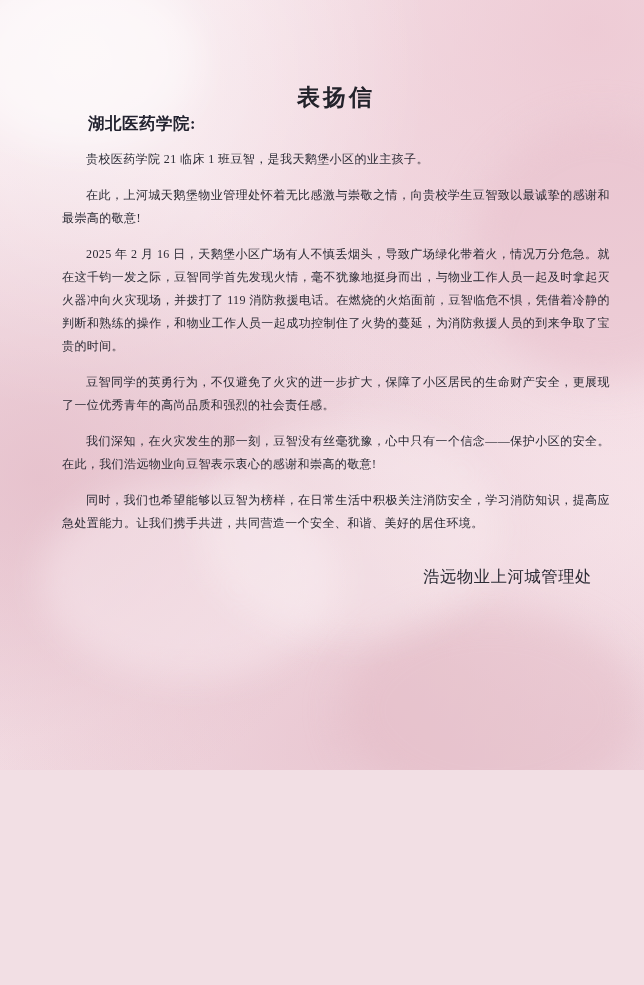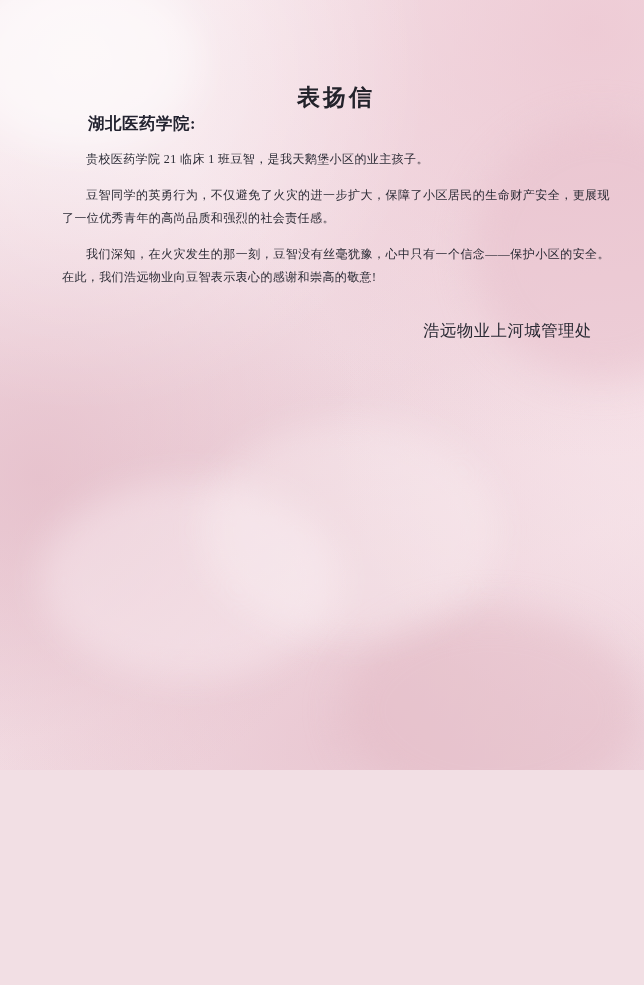--- a/index.html
+++ b/index.html
@@ -152,22 +152,25 @@
   <div class="blotch b3"></div>
   <div class="blotch b4"></div>
   <div class="blotch b5"></div>
 
   <div class="sheet">
     <div class="doc-title">表扬信</div>
 
     <div class="salutation">湖北医药学院:</div>
 
     <div class="para">贵校医药学院 21 临床 1 班豆智，是我天鹅堡小区的业主孩子。</div>
+    <div class="para">在此，上河城天鹅堡物业管理处怀着无比感激与崇敬之情，向贵校学生豆智致以最诚挚的感谢和最崇高的敬意!</div>
+    <div class="para">2025 年 2 月 16 日，天鹅堡小区广场有人不慎丢烟头，导致广场绿化带着火，情况万分危急。就在这千钧一发之际，豆智同学首先发现火情，毫不犹豫地挺身而出，与物业工作人员一起及时拿起灭火器冲向火灾现场，并拨打了 119 消防救援电话。在燃烧的火焰面前，豆智临危不惧，凭借着冷静的判断和熟练的操作，和物业工作人员一起成功控制住了火势的蔓延，为消防救援人员的到来争取了宝贵的时间。</div>
     <div class="para">豆智同学的英勇行为，不仅避免了火灾的进一步扩大，保障了小区居民的生命财产安全，更展现了一位优秀青年的高尚品质和强烈的社会责任感。</div>
     <div class="para">我们深知，在火灾发生的那一刻，豆智没有丝毫犹豫，心中只有一个信念——保护小区的安全。在此，我们浩远物业向豆智表示衷心的感谢和崇高的敬意!</div>
+    <div class="para">同时，我们也希望能够以豆智为榜样，在日常生活中积极关注消防安全，学习消防知识，提高应急处置能力。让我们携手共进，共同营造一个安全、和谐、美好的居住环境。</div>
 
     <div class="sign-block">
       <div class="sign-line">浩远物业上河城管理处</div>
     </div>
   </div>
 
   <div class="stamp">
     <div class="stamp-inner"></div>
     <svg class="stamp-arc" viewBox="0 0 132 132">
       <defs>

